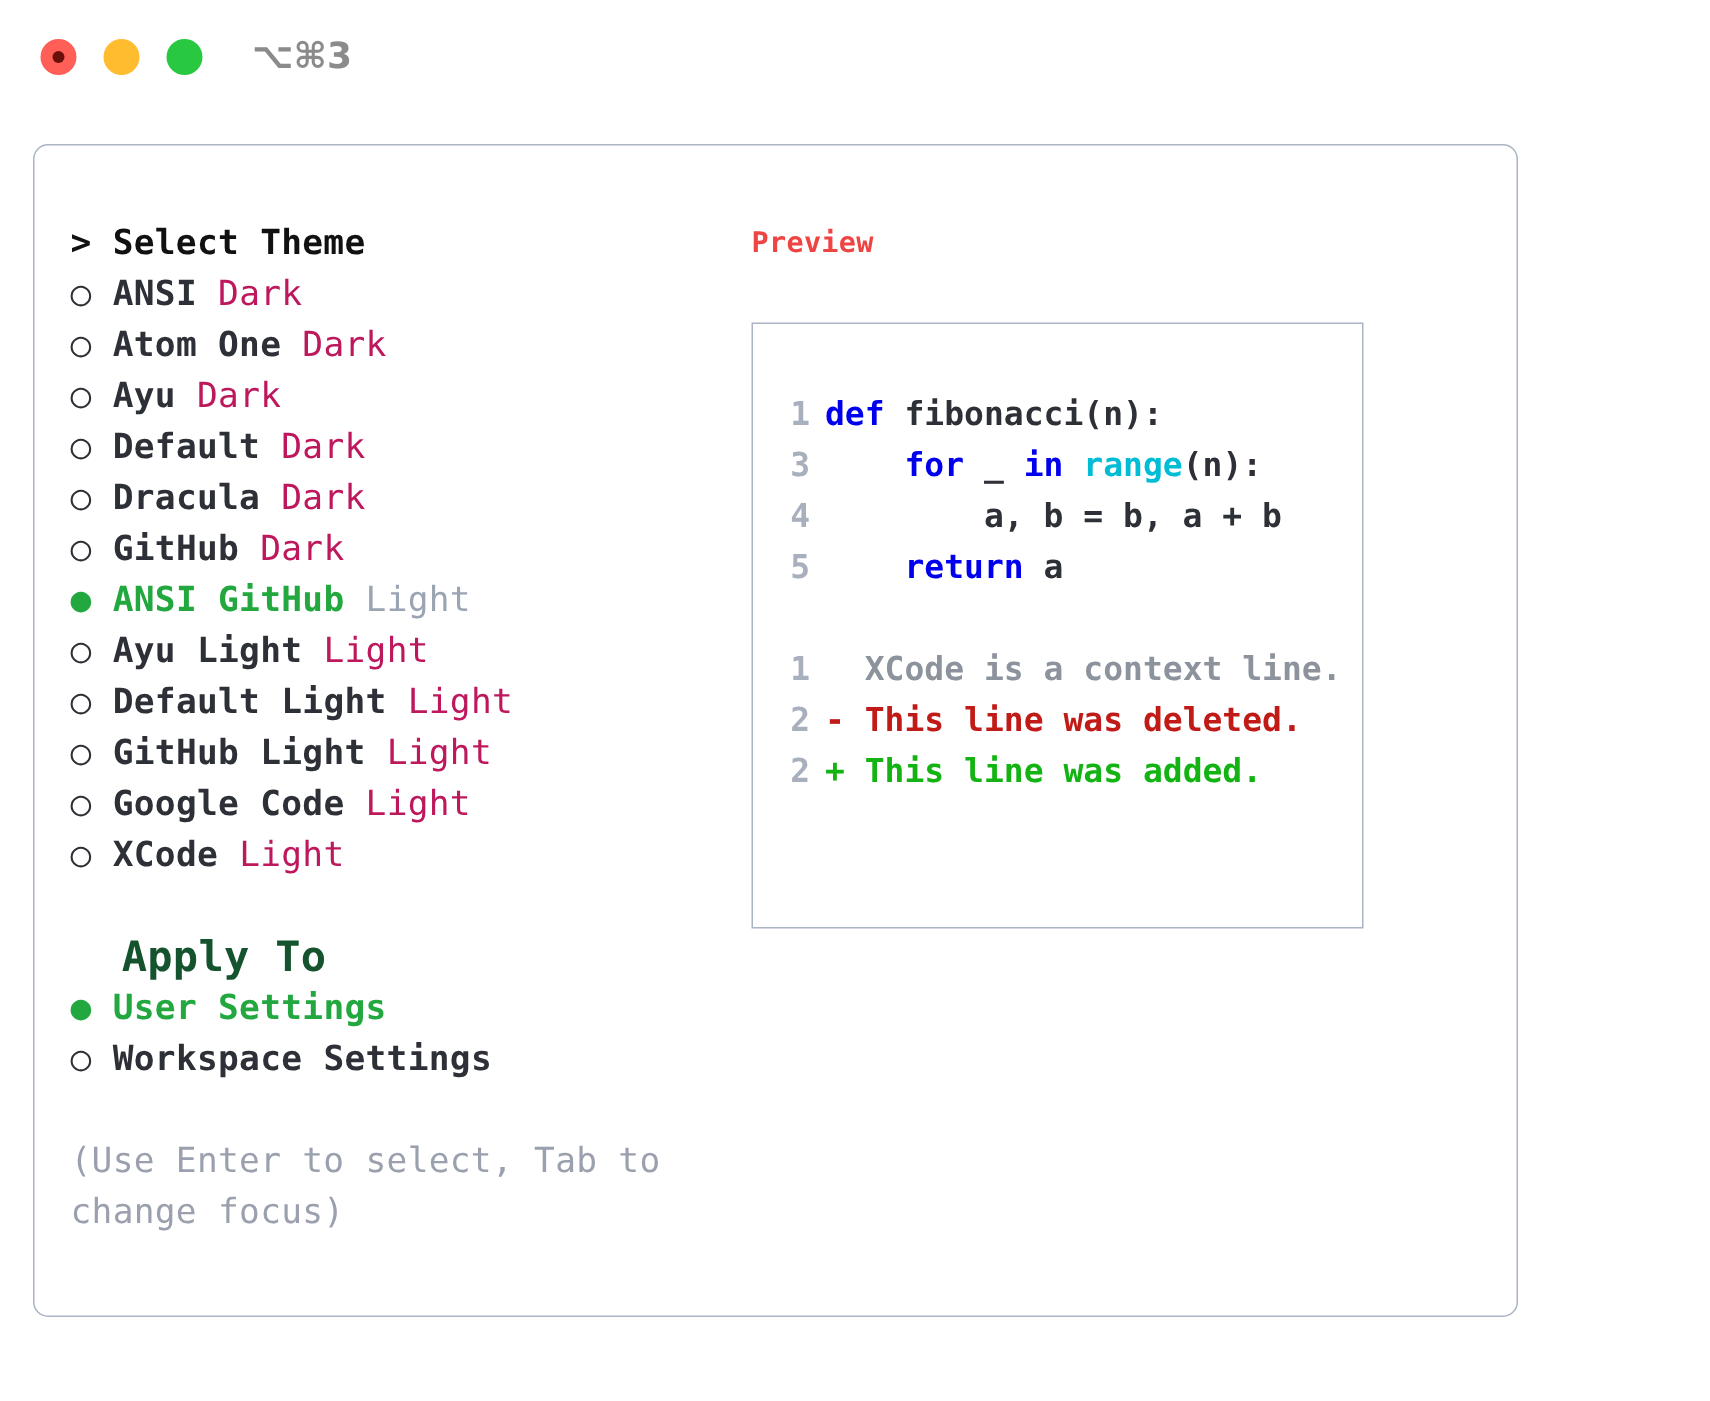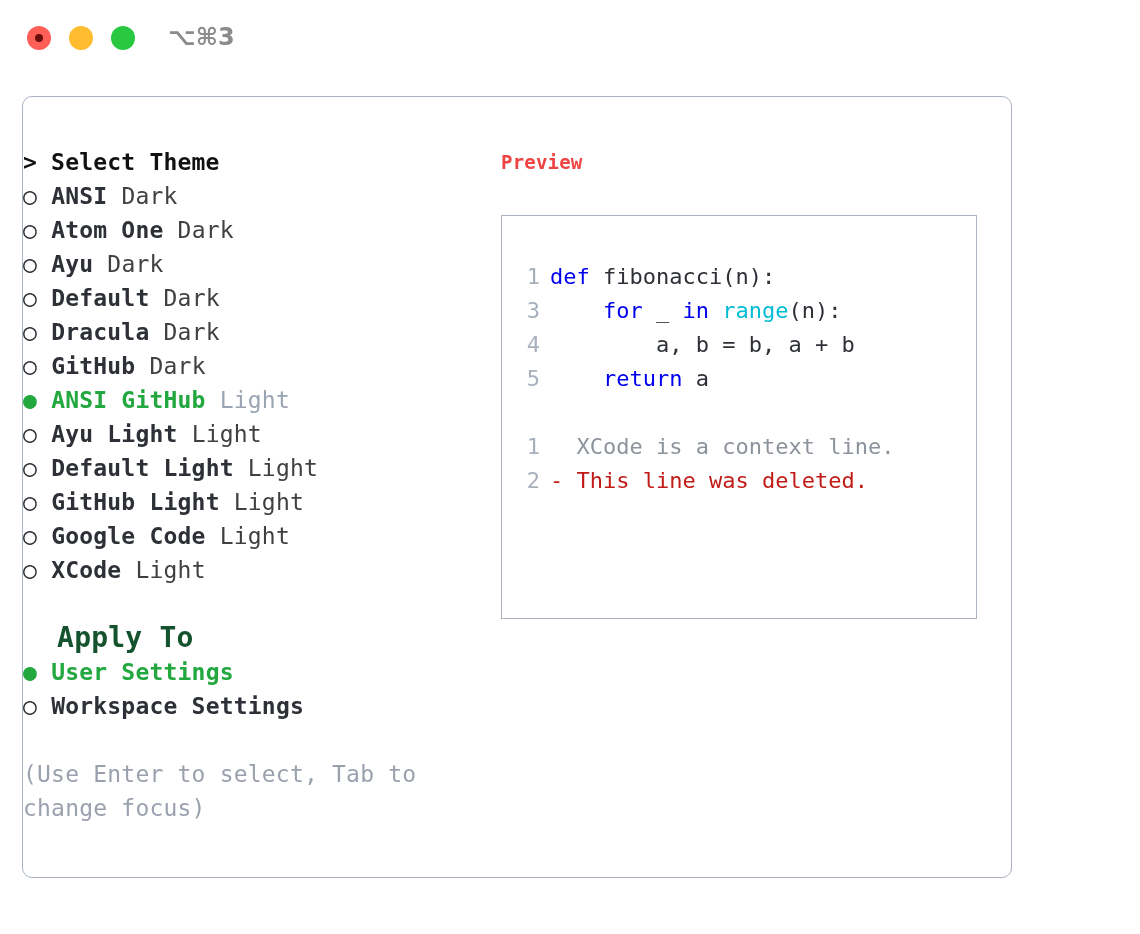--- a/index.html
+++ b/index.html
@@ -79,21 +79,21 @@
 
   .columns {
     position: absolute;
     left: 0; top: 0;
     width: 100%; height: 100%;
   }
 
   
   .left-col {
     position: absolute;
-    left: 0;
+    left: 24px;
     top: 48px;
     width: 460px;
   }
 
   .list-header {
     font-size: 23px;
     font-weight: bold;
     color: #111111;
     line-height: 34px;
     white-space: pre;
@@ -106,21 +106,21 @@
     white-space: pre;
     letter-spacing: 0.2px;
     color: #2d3036;
   }
   .bullet {
     color: #2d3036;
   }
   .opt-row.selected .bullet { color: #22a83f; }
   .opt-name { font-weight: bold; color: #2d3036; }
   .opt-row.selected .opt-name { color: #22a83f; font-weight: bold; }
-  .opt-cat  { color: #404040; font-weight: normal; }
+  .opt-cat  { color: #be185d; font-weight: normal; }
   .opt-row.selected .opt-cat { color: #9aa4b2; }
 
   .section-gap { height: 34px; }
 
   .section-title {
     font-size: 28px;
     line-height: 34px;
     white-space: pre;
     color: #14532d;
     font-weight: bold;
@@ -145,26 +145,27 @@
   }
   .preview-title {
     font-size: 19px;
     color: #ef4444;
     line-height: 34px;
     font-weight: bold;
     letter-spacing: 0.2px;
   }
   .preview-box {
     margin-top: 36px;
-    width: 476px;
+    width: 408px;
     height: 404px;
     border: 1.6px solid #aab4c4;
     box-sizing: border-box;
     background: #ffffff;
     padding: 44px 0 0 18px;
+    font-weight: bold;
   }
 
   .code-line {
     font-size: 22px;
     line-height: 34px;
     white-space: pre;
     letter-spacing: 0px;
   }
   .ln {
     color: #a8b0bd;
@@ -237,19 +238,20 @@
           <div id="code-block">
               <div class="code-line"><span class="ln">1</span><span class="kw">def</span><span class="id"> fibonacci(n):</span></div>
               <div class="code-line"><span class="ln">3</span><span class="id">    </span><span class="kw">for</span><span class="id"> _ </span><span class="kw">in</span><span class="id"> </span><span class="fn">range</span><span class="id">(n):</span></div>
               <div class="code-line"><span class="ln">4</span><span class="id">        a, b = b, a + b</span></div>
               <div class="code-line"><span class="ln">5</span><span class="id">    </span><span class="kw">return</span><span class="id"> a</span></div>
             </div>
           <div class="blank-line"></div>
           <div id="diff-block">
               <div class="code-line"><span class="ln">1</span><span class="d-ctx"> </span><span class="d-ctx"> XCode is a context line.</span></div>
               <div class="code-line"><span class="ln">2</span><span class="d-del">-</span><span class="d-del"> This line was deleted.</span></div>
+              <div class="code-line"><span class="ln">2</span><span class="d-add">+</span><span class="d-add"> This line was added.</span></div>
             </div>
         </div>
       </div>
 
     </div>
   </div>
 </div>
 
 </body></html>

